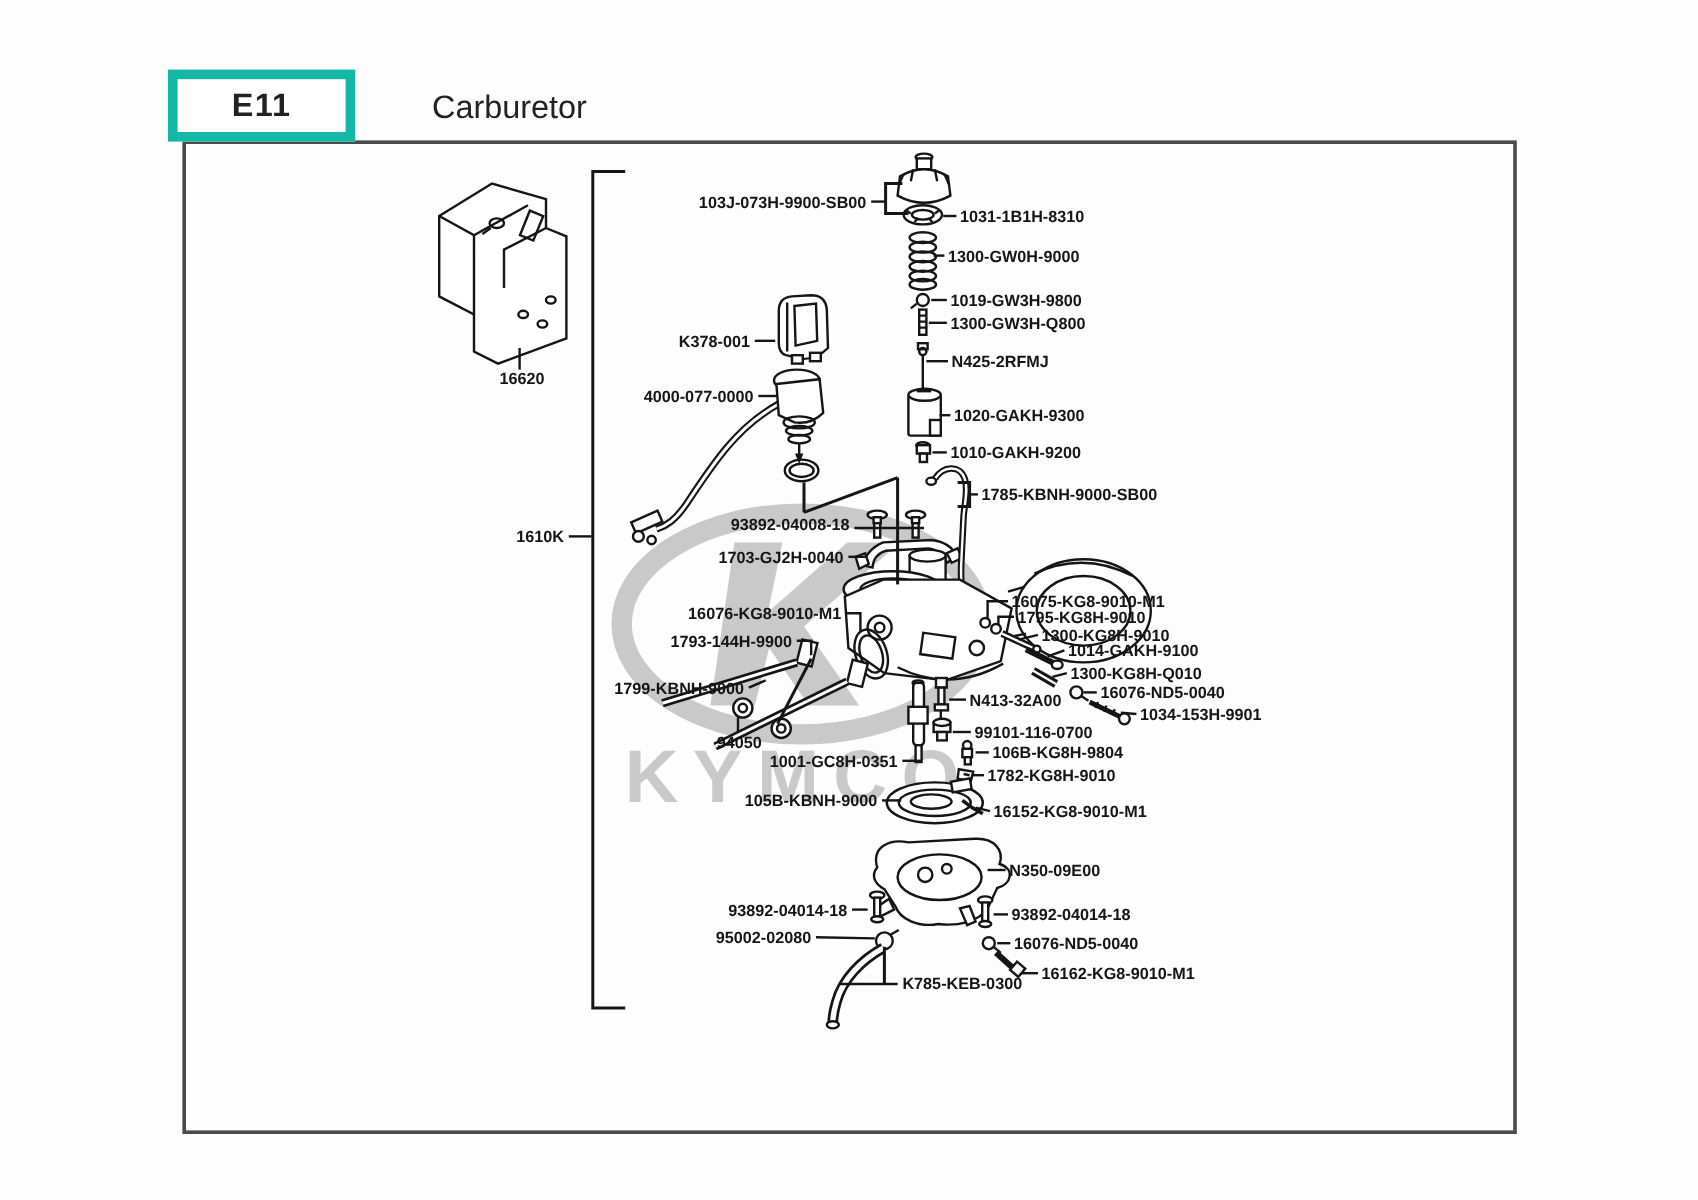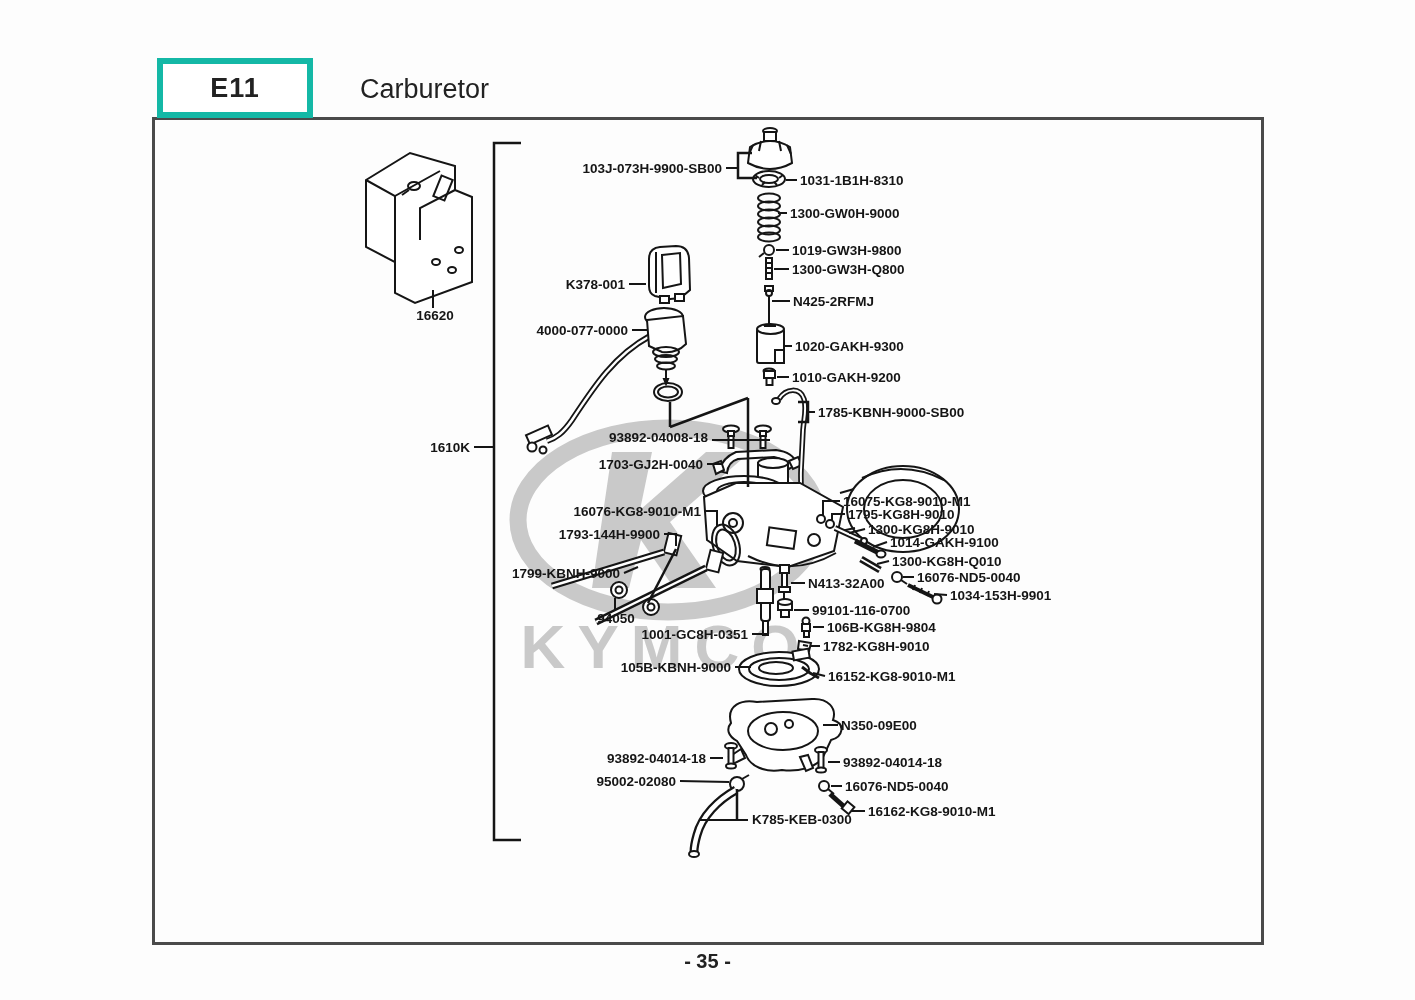--- a/index.html
+++ b/index.html
@@ -1,19 +1,19 @@
 <!DOCTYPE html>
 <html><head>
 <meta charset="utf-8">
 <style>
   html,body{margin:0;padding:0;background:#fff;}
   .page{position:relative;width:1415px;height:1000px;background:#fdfdfd;overflow:hidden;
         font-family:"Liberation Sans",sans-serif;color:#111;}
-  .e11-box{position:absolute;left:157px;top:58px;width:156px;height:60px;
-           border:6px solid #14b8a6;background:#fff;display:flex;align-items:center;justify-content:center;
+  .e11-box{position:absolute;left:140px;top:58px;width:156px;height:60px;
+           border:8px solid #14b8a6;background:#fff;display:flex;align-items:center;justify-content:center;
            box-sizing:border-box;}
   .e11-box span{font-size:27px;font-weight:700;letter-spacing:1px;color:#222;}
   .page-title{position:absolute;left:360px;top:74px;font-size:27px;font-weight:400;color:#222;}
   .main-box{position:absolute;left:152px;top:117px;width:1112px;height:828px;
             border:3px solid #4a4a4a;box-sizing:border-box;background:transparent;}
   .page-number{position:absolute;left:0;top:950px;width:1415px;text-align:center;
                font-size:20px;font-weight:700;color:#222;}
   svg{position:absolute;left:0;top:0;}
   .part-label{font-family:"Liberation Sans",sans-serif;font-size:13.5px;font-weight:700;fill:#151515;}
   .leader{fill:none;stroke:#151515;stroke-width:2;}
@@ -380,15 +380,14 @@
     </svg>
 
   <div class="main-box"></div>
 
   <div class="e11-box">
     <span>E11</span>
   </div>
 
   <div class="page-title">Carburetor</div>
 
-  <div class="page-number">- 35 -</div>
 
 </div>
 
 </body></html>

